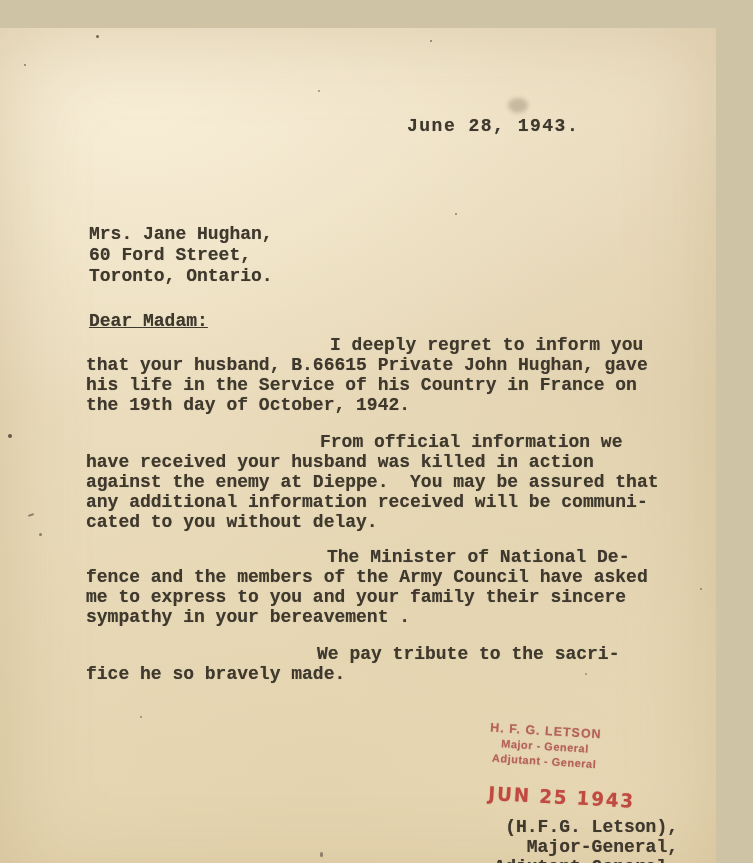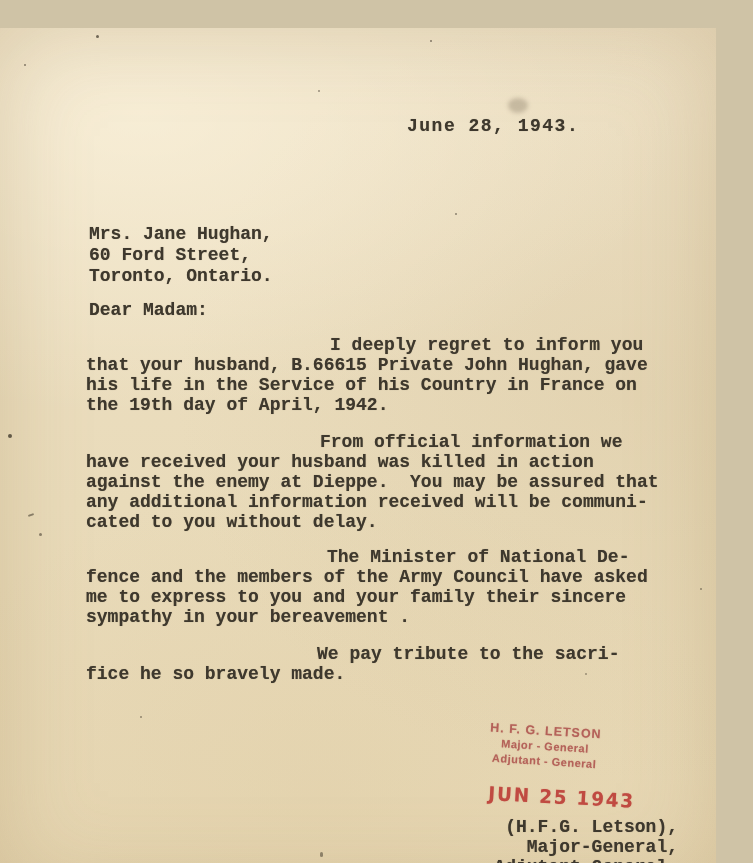--- a/index.html
+++ b/index.html
@@ -21,21 +21,21 @@
     margin-top: 28px;
   }
   .txt{
     position:absolute;
     white-space:pre;
     line-height:20px;
     text-shadow:0 0 0.7px rgba(62,56,45,0.55);
   }
   .date-line{left:407px;top:88px;letter-spacing:1.5px;}
   .recipient{left:89px;top:196px;line-height:21px;}
-  .salutation{left:89px;top:272px;}
+  .salutation{left:89px;top:283px;text-decoration:underline;}
   .para{left:86px;}
   .p1{top:307px;text-indent:244px;}
   .p2{top:404px;text-indent:234px;font-family:Liberation Mono, monospace;}
   .p3{top:519px;text-indent:241px;}
   .p4{top:616px;text-indent:231px;}
   .closing{left:455px;top:671px;}
   .signature{left:398px;top:789px;width:280px;text-align:right;}
   .reference{left:88px;top:848px;}
 
   .stamp-name{
@@ -79,21 +79,21 @@
 
   <div class="txt recipient">Mrs. Jane Hughan,
 60 Ford Street,
 Toronto, Ontario.</div>
 
   <div class="txt salutation">Dear Madam:</div>
 
   <div class="txt para p1">I deeply regret to inform you
 that your husband, B.66615 Private John Hughan, gave
 his life in the Service of his Country in France on
-the 19th day of April, 1942.</div>
+the 19th day of October, 1942.</div>
   <div class="txt para p2">From official information we
 have received your husband was killed in action
 against the enemy at Dieppe.  You may be assured that
 any additional information received will be communi-
 cated to you without delay.</div>
   <div class="txt para p4">We pay tribute to the sacri-
 fice he so bravely made.</div>
   <div class="txt para p3">The Minister of National De-
 fence and the members of the Army Council have asked
 me to express to you and your family their sincere

